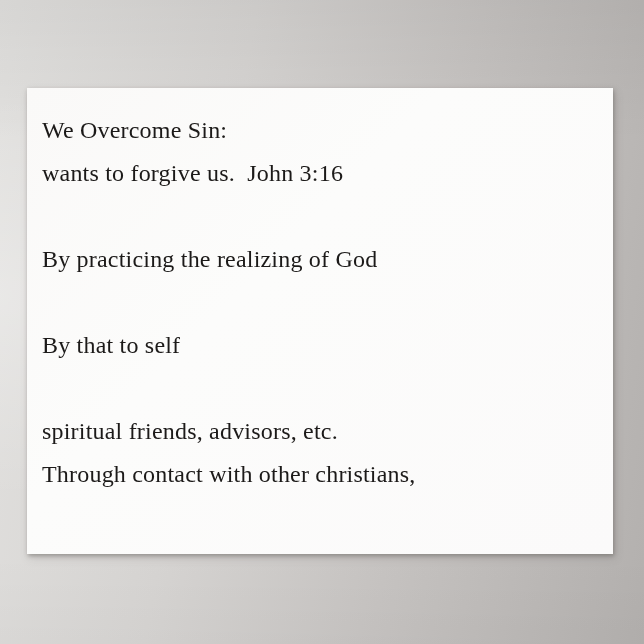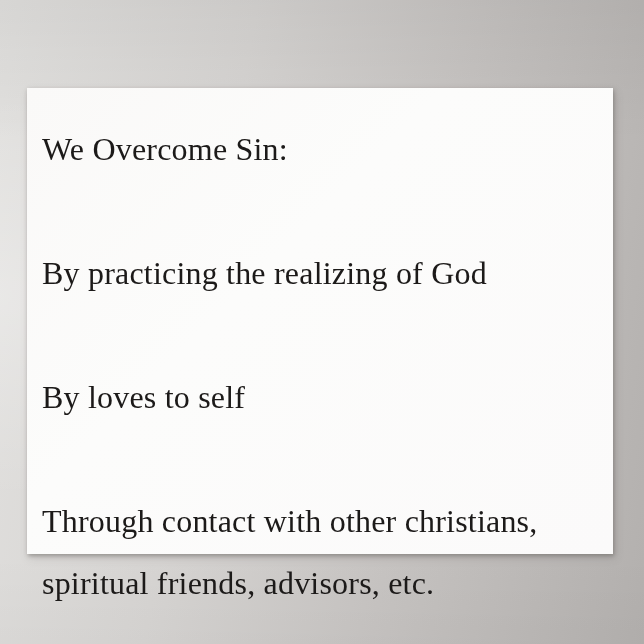--- a/index.html
+++ b/index.html
@@ -26,38 +26,38 @@
     background: linear-gradient(135deg, #faf9f8 0%, #fcfcfb 40%, #fbfafa 100%);
     box-shadow: 1px 2px 4px rgba(95, 90, 86, 0.45), 2px 4px 9px rgba(95, 90, 86, 0.18);
   }
   .poster-text {
     position: absolute;
     left: 15px;
     top: 21px;
     right: 6px;
   }
   .line {
-    font-size: 32px;
+    font-size: 24px;
     line-height: 43px;
     min-height: 43px;
     color: #1c1a19;
     white-space: pre-wrap;
     letter-spacing: 0.2px;
-    margin-top: 19px;
   }
 </style>
 </head>
 <body>
 
 <div class="scene">
   <div class="poster">
     <div class="poster-text">
       <div class="line">We Overcome Sin:</div>
+      <div class="line">wants to forgive us.  John 3:16</div>
       <div class="line"></div>
       <div class="line">By practicing the realizing of God</div>
       <div class="line"></div>
-      <div class="line">By loves to self</div>
+      <div class="line">By that to self</div>
       <div class="line"></div>
+      <div class="line">spiritual friends, advisors, etc.</div>
       <div class="line">Through contact with other christians,</div>
-      <div class="line">spiritual friends, advisors, etc.</div>
     </div>
   </div>
 </div>
 
 </body></html>

